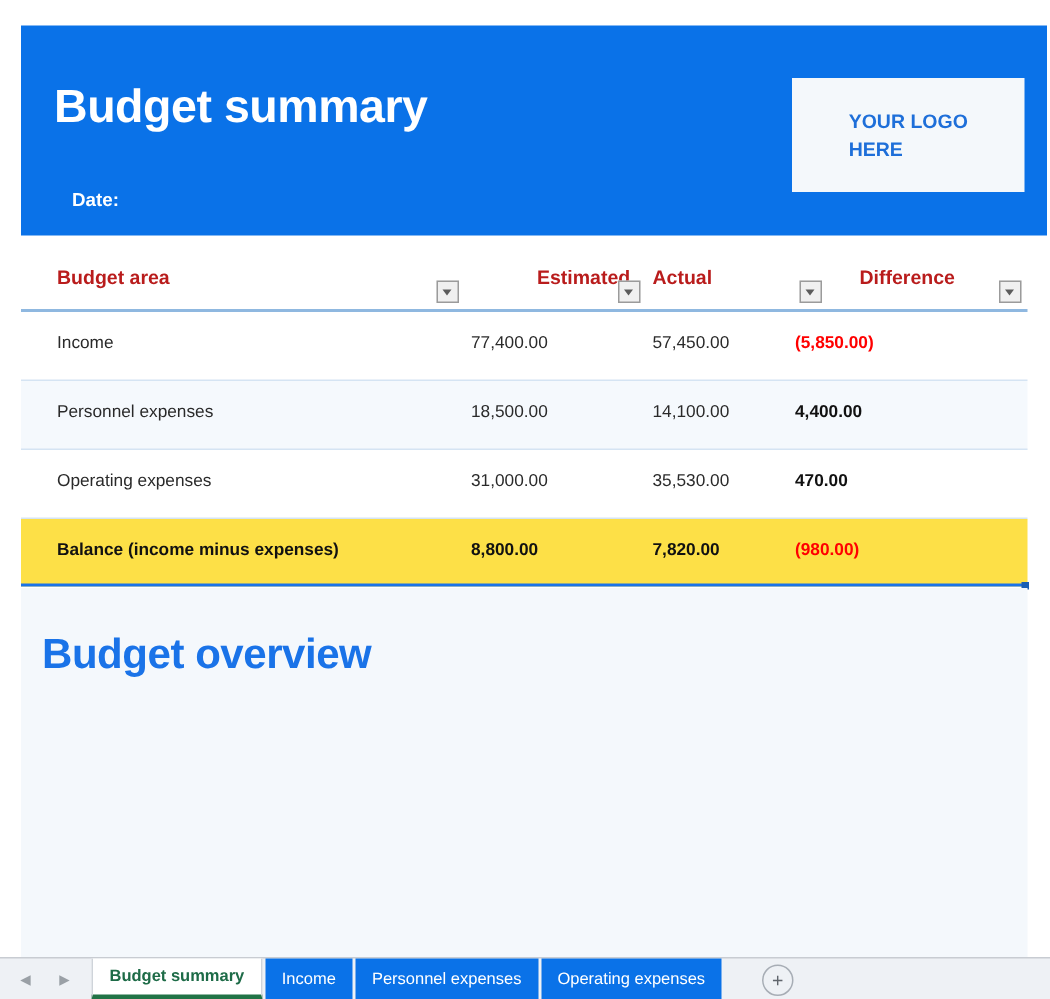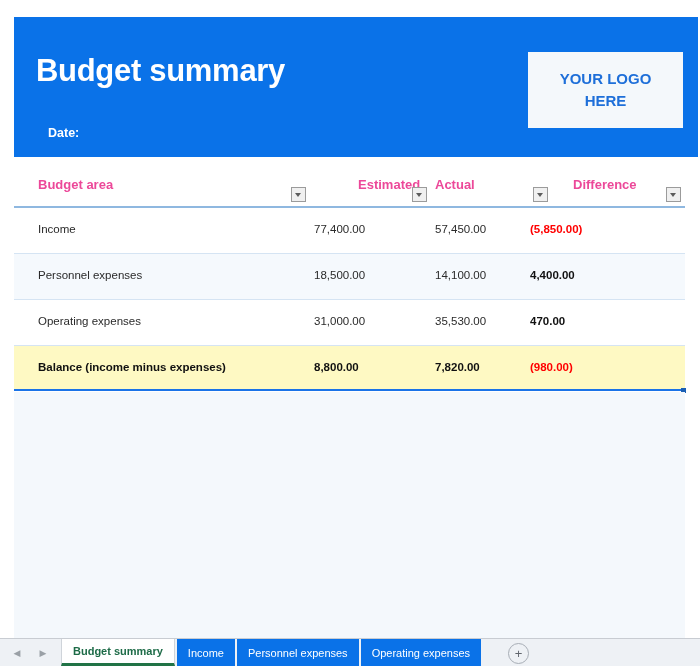--- a/index.html
+++ b/index.html
@@ -60,24 +60,23 @@
     left: 514px;
     top: 35px;
     width: 155px;
     height: 76px;
     background: #f4f8fb;
     display: flex;
     align-items: center;
     justify-content: center;
   }
   #logo-text {
-    font-size: 15px;
+    font-size: 13px;
     font-weight: bold;
     color: #1e6fd9;
-    text-align: center;
     line-height: 1.5;
     white-space: pre-line;
   }
 
   
   #table-zone {
     position: absolute;
     left: 14px;
     top: 168px;
     width: 671px;
@@ -86,21 +85,21 @@
   .t-header {
     position: relative;
     height: 38px;
     border-bottom: 2px solid #8fb8e0;
   }
   .t-head-cell {
     position: absolute;
     top: 9px;
     font-size: 13px;
     font-weight: bold;
-    color: #ec4899;
+    color: #b91c1c;
     white-space: nowrap;
   }
   .filter-btn {
     position: absolute;
     top: 19px;
     width: 15px;
     height: 15px;
     background: #f0f0f0;
     border: 1px solid #9b9b9b;
     box-sizing: border-box;
@@ -116,21 +115,21 @@
     border-right: 3.5px solid transparent;
     border-top: 4px solid #5c5c5c;
   }
   .t-row {
     position: relative;
     height: 45px;
     border-bottom: 1px solid #d5e4f3;
   }
   .t-row.alt { background: #f5f9fd; }
   .t-row.selected {
-    background: #fef9c3;
+    background: #fde047;
     border-bottom: none;
     box-shadow: inset 0 -2px 0 0 #1a73e8;
     text-align: right;
   }
   .fill-handle {
     position: absolute;
     right: -1px;
     bottom: -2px;
     width: 5px;
     height: 5px;
@@ -333,20 +332,21 @@
       <div class="t-cell col-area bold">Balance (income minus expenses)</div>
       <div class="t-cell col-est bold">8,800.00</div>
       <div class="t-cell col-act bold">7,820.00</div>
       <div class="t-cell col-dif neg">(980.00)</div>
       <div class="fill-handle"></div>
     </div>
 
   </div>
 
   <div id="chart-panel">
+    <div id="chart-title">Budget overview</div>
 
   </div>
 
 </div>
 
 <div id="tabbar">
   <div id="nav-arrows">
     <div class="nav-arrow">◀</div>
     <div class="nav-arrow">▶</div>
   </div>

